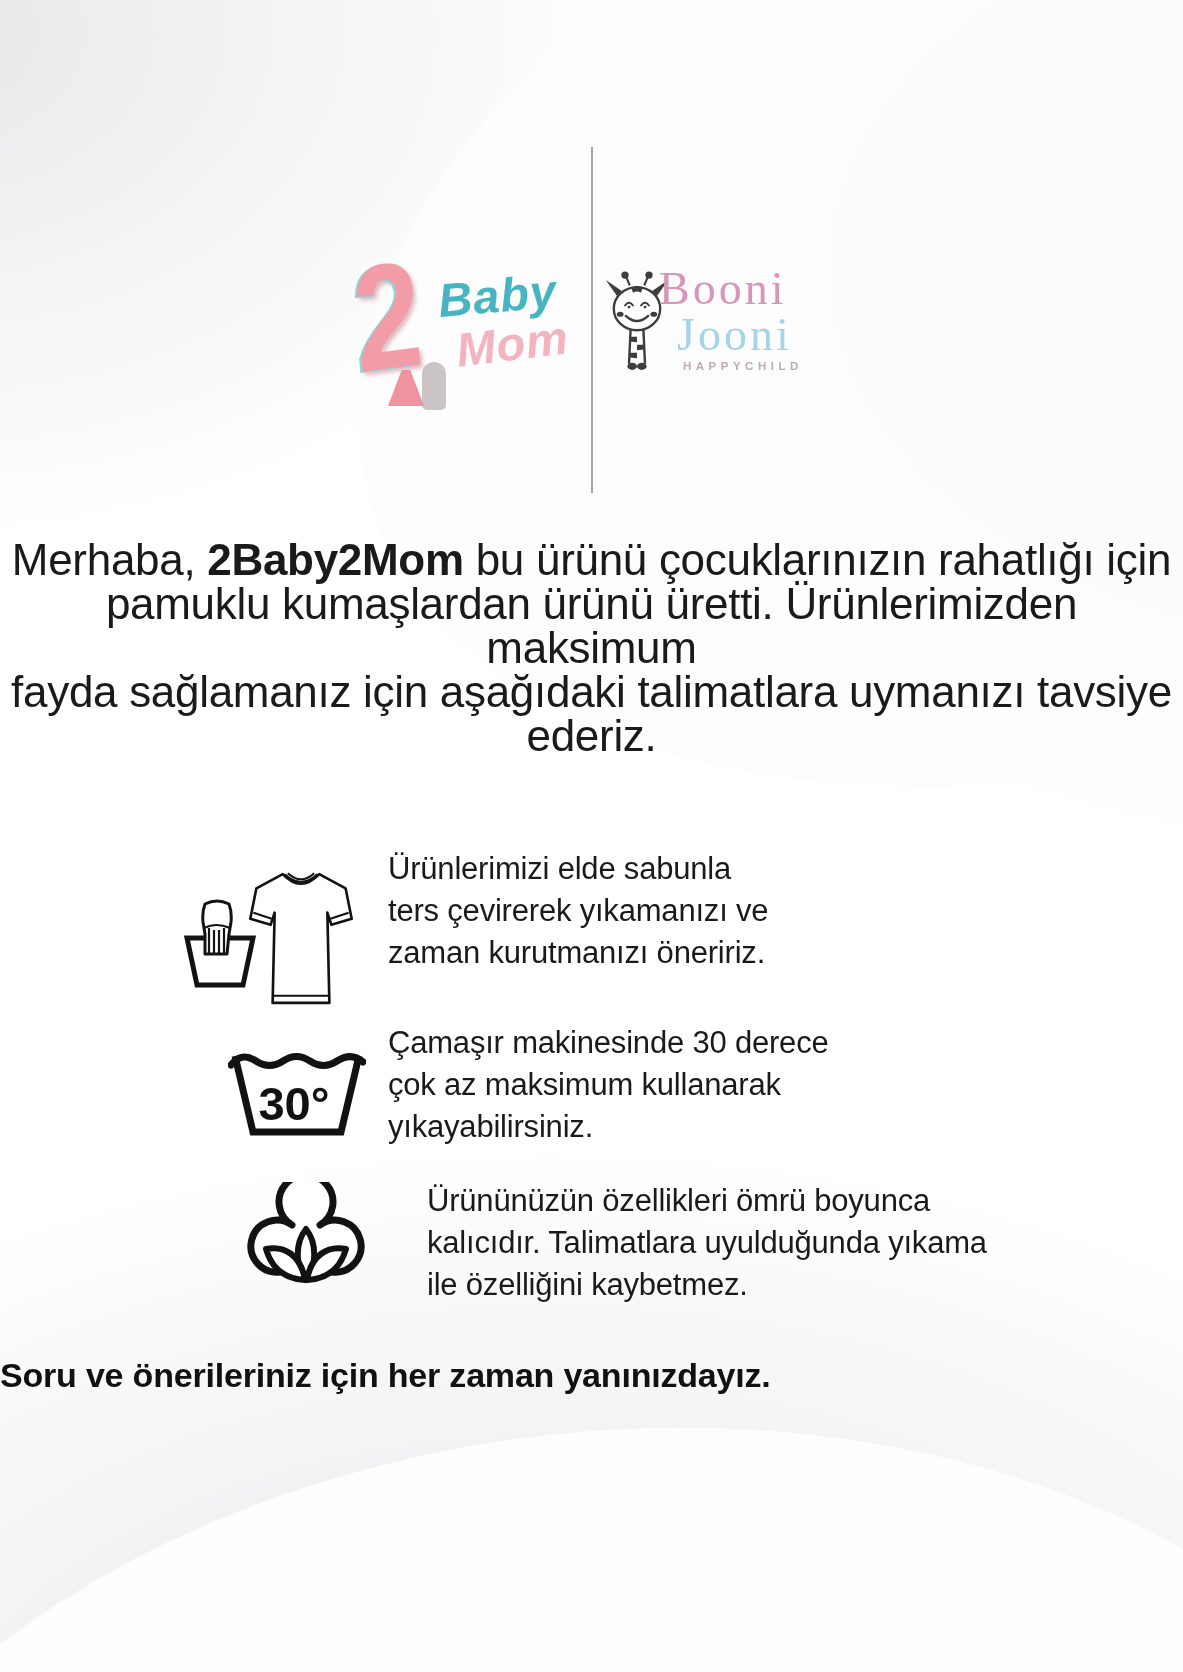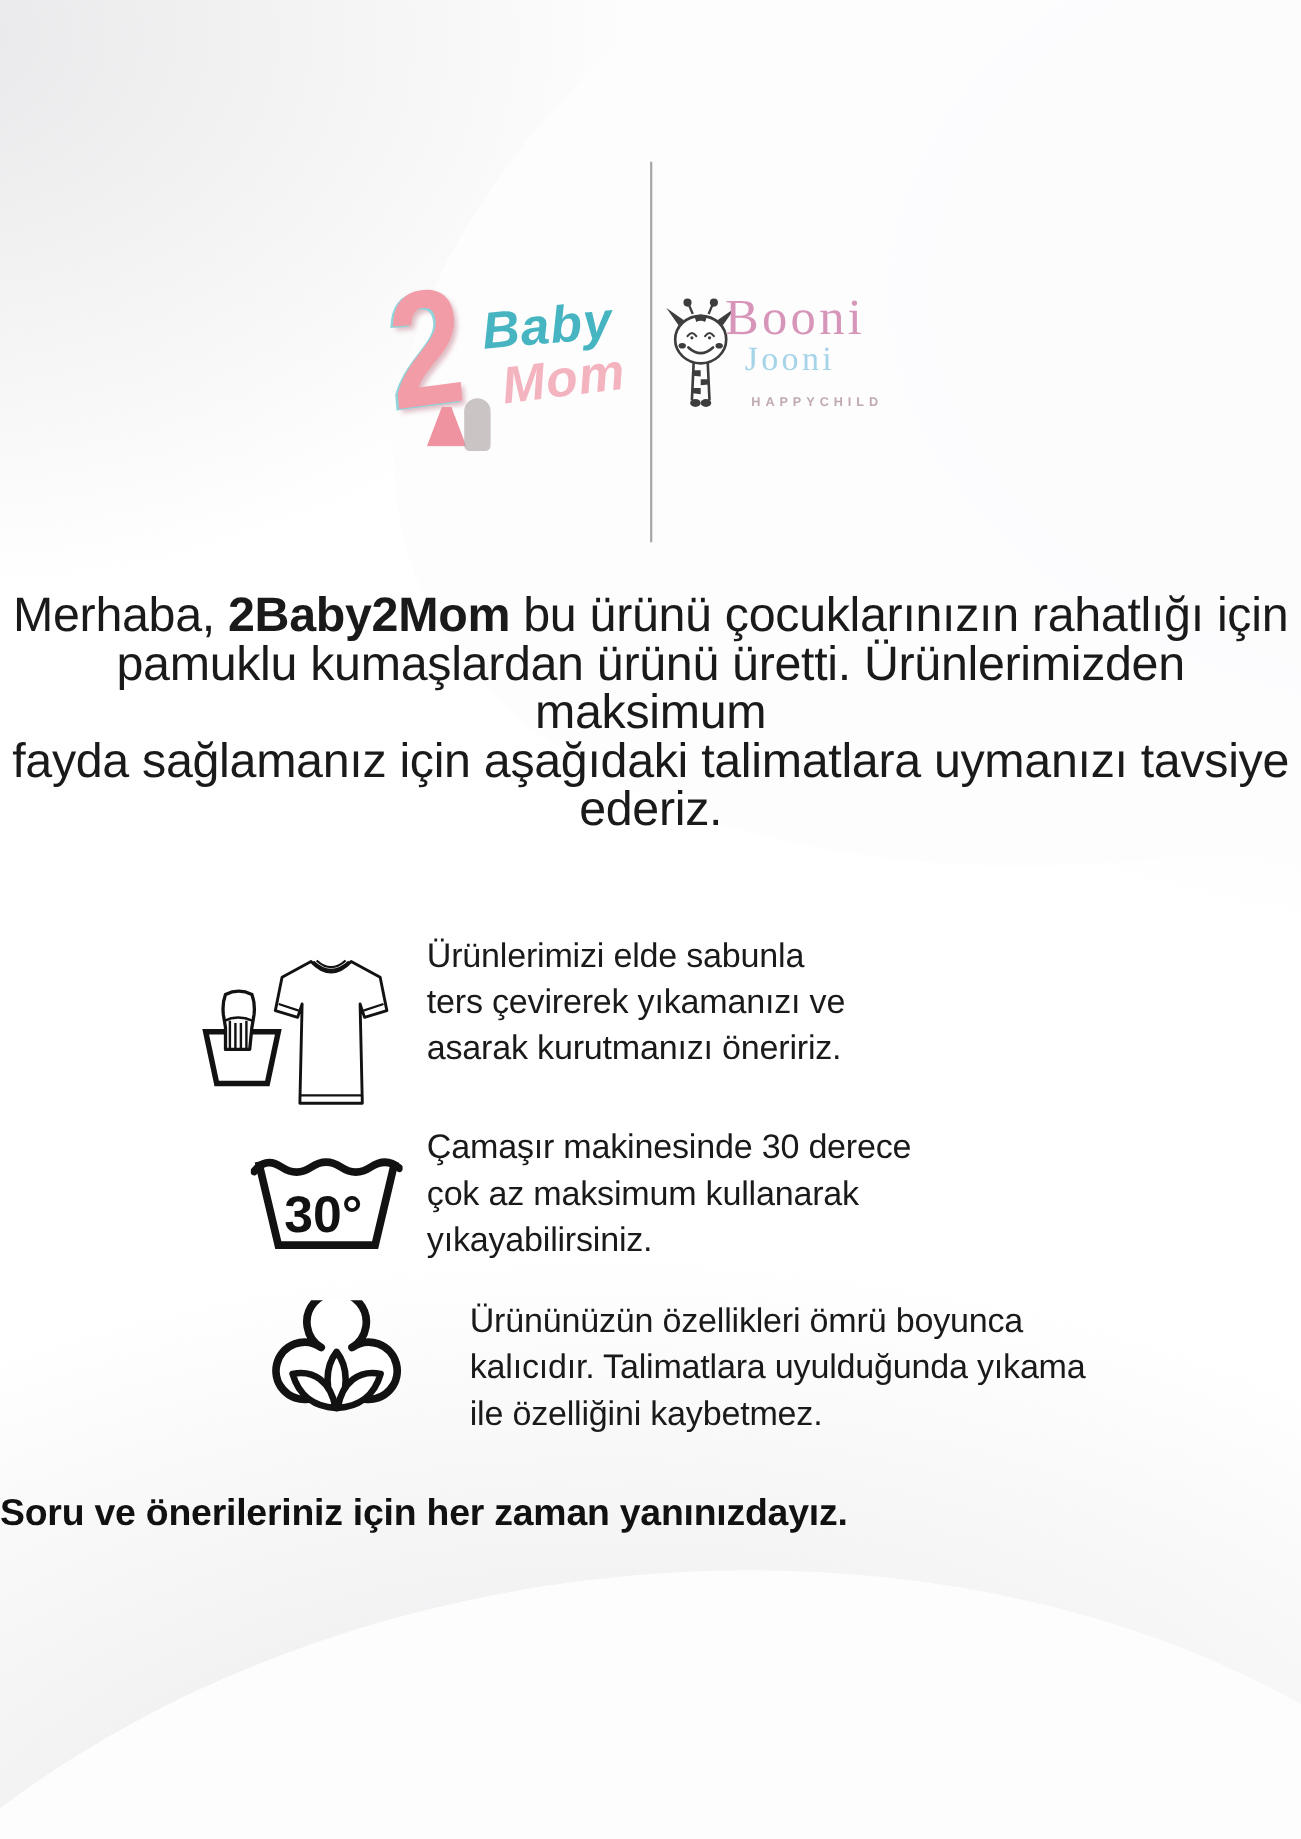--- a/index.html
+++ b/index.html
@@ -31,21 +31,21 @@
   .dress{left:30px;top:112px;width:36px;height:36px;background:#ef93a0;
       clip-path:polygon(38% 0,62% 0,100% 100%,0% 100%);}
   .figgrey{left:64px;top:104px;width:24px;height:48px;background:#b5abad;opacity:.7;
       border-radius:12px 12px 5px 5px;}
 
   .logo-bj{position:absolute;left:597px;top:252px;width:230px;height:145px;}
   .logo-bj svg{position:absolute;left:0;top:8px;width:80px;height:127px;}
   .bj-booni{position:absolute;left:62px;top:10px;font-family:"Liberation Serif", serif;
       font-size:46px;color:#d795b9;letter-spacing:3px;}
   .bj-jooni{position:absolute;left:80px;top:56px;font-family:"Liberation Serif", serif;
-      font-size:31px;color:#a5d3e8;letter-spacing:3px;text-align:right;}
+      font-size:46px;color:#a5d3e8;letter-spacing:3px;text-align:right;}
   .bj-tag{position:absolute;left:86px;top:108px;font-size:11.5px;letter-spacing:4.5px;
       color:#c0aab2;font-weight:bold;}
 
   
   .intro{position:absolute;left:0;top:538px;width:100%;text-align:center;
       font-size:44px;line-height:44px;letter-spacing:-0.3px;color:#1a1a1a;}
   .intro strong{font-weight:bold;}
 
   
   .row{position:absolute;left:183px;width:850px;}
@@ -125,21 +125,21 @@
     </svg>
     <svg style="left:52px;top:17px;width:132px;height:148px" viewBox="0 0 112 146">
       <path d="M38 12 L12 26 L6 56 L26 62 L30 50 L28 139 L84 139 L82 50 L86 62 L106 56 L100 26 L74 12 Q56 31 38 12 Z" fill="#fff" stroke="#121212" stroke-width="2.6" stroke-linejoin="round"></path>
       <path d="M40 12 Q56 27 72 12" fill="none" stroke="#121212" stroke-width="2"></path>
       <path d="M43 11 Q56 23 69 11" fill="none" stroke="#121212" stroke-width="2"></path>
       <path d="M9 50 L27 56 M103 50 L85 56 M29 132 L83 132" stroke="#121212" stroke-width="2" fill="none"></path>
     </svg>
     <div class="inst-text">
       <div>Ürünlerimizi elde sabunla</div>
       <div>ters çevirerek yıkamanızı ve</div>
-      <div>asarak kurutmanızı öneririz.</div>
+      <div>zaman kurutmanızı öneririz.</div>
     </div>
   </div>
 
   <div class="row r3">
     <svg style="left:45px;top:28px;width:138px;height:90px" viewBox="0 0 138 90">
       <path d="M7 8 L25 84 L113 84 L131 8" fill="#fff" stroke="#121212" stroke-width="7"></path>
       <path d="M3 17 C11 7 19 7 28 13 C37 19 46 19 55 13 C64 7 73 7 82 13 C91 19 100 19 109 13 C118 7 127 7 135 14" fill="none" stroke="#121212" stroke-width="7" stroke-linecap="round"></path>
       <text x="66" y="72" text-anchor="middle" font-size="47" font-weight="bold" fill="#121212" font-family="Liberation Sans, sans-serif">30°</text>
     </svg>
     <div class="inst-text">

